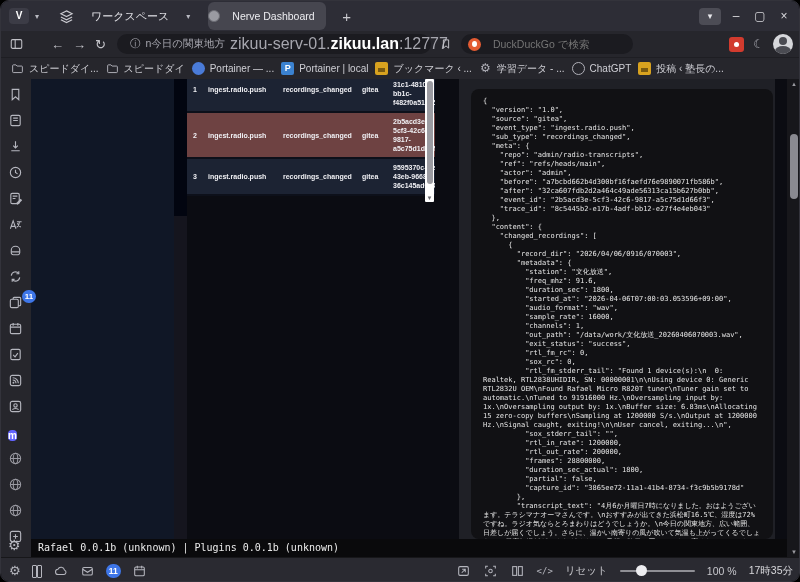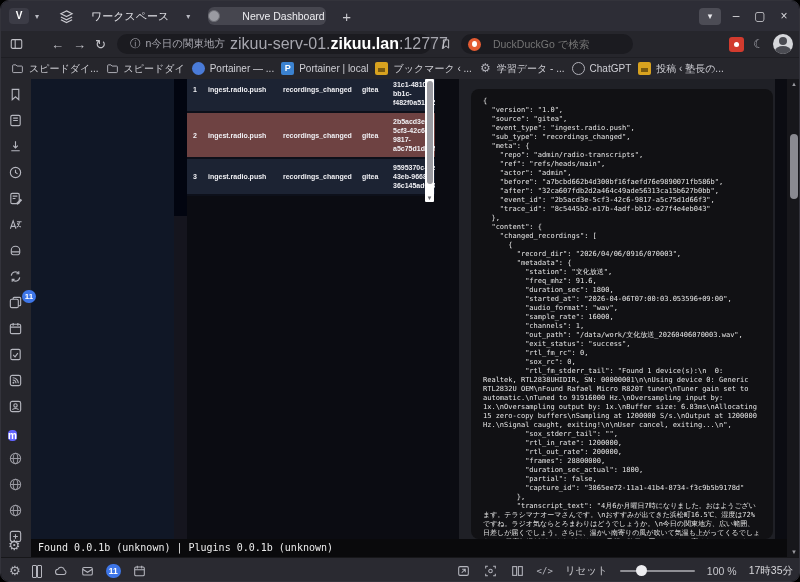--- a/index.html
+++ b/index.html
@@ -4,21 +4,21 @@
 <style>
   * { box-sizing: border-box; margin: 0; padding: 0; }
   html,body { width: 800px; height: 582px; background:#000; font-family:"Liberation Sans","DejaVu Sans",sans-serif; }
   .win { position:absolute; top:0; left:0; width:800px; height:582px; background:#0b0c12; border-radius:9px; overflow:hidden; border:1px solid #33333b; }
 
   
   .tabbar { position:absolute; top:0; left:0; width:800px; height:30px; background:#2d2d36; display:flex; align-items:center; padding:0 8px; gap:6px; }
   .vbox { width:20px; height:16px; background:#3c3c46; border-radius:4px; color:#fff; font-weight:bold; font-size:10px; text-align:center; line-height:16px; }
   .chev { color:#b9bac2; font-size:8px; }
   .wsgroup { display:flex; align-items:center; gap:17px; margin-left:14px; color:#e3e3e8; font-size:11px; }
-  .tab { margin-left:12px; width:118px; height:18px; background:#46464f; border-radius:6px; display:flex; align-items:center; gap:22px; padding:0 0; }
+  .tab { margin-left:12px; width:118px; height:28px; background:#46464f; border-radius:6px; display:flex; align-items:center; gap:12px; padding:0 0; }
   .favicon { width:12px; height:12px; border-radius:50%; background:#9a9ba2; border:1px solid #6c6d74; flex:none; }
   .tabtitle { color:#ececf0; font-size:10.5px; white-space:nowrap; overflow:hidden; }
   .newtab { color:#c8c8ce; font-size:15px; margin-left:10px; }
   .tb-spacer { flex:1; }
   .chevbox { width:22px; height:17px; background:#4c4c55; border-radius:4px; color:#e8e8ec; font-size:9px; text-align:center; line-height:16px; }
   .winbtn { color:#d8d8dc; font-size:12px; width:18px; text-align:center; }
 
   
   .addrbar { position:absolute; top:30px; left:0; width:800px; height:26px; background:#26262c; display:flex; align-items:center; padding:0 8px; gap:9px; }
   .aico { color:#c2c2c8; font-size:13px; line-height:1; }
@@ -390,21 +390,21 @@
     </div>
   </div>
 
   <div class="pscroll">
     <div class="psarrow" style="top:2px">▲</div>
     <div class="psthumb"></div>
     <div class="psarrow" style="bottom:2px">▼</div>
   </div>
 
   <div class="pfooter">
-    <span>Found 0.0.1b (unknown) | Plugins 0.0.1b (unknown)</span>
+    <span>Rafael 0.0.1b (unknown) | Plugins 0.0.1b (unknown)</span>
   </div>
 
   <div class="statusbar">
     <span class="sb-l">
       <span class="sgear">⚙</span>
       <span class="pause"></span>
       <svg width="16" height="14" viewBox="0 0 16 16" fill="none" stroke="#b5b6be" stroke-width="1.2">
           <path d="M5 12a3 3 0 01-.5-6A4 4 0 0112 7a2.6 2.6 0 01-.5 5z"></path>
         </svg>
       <svg width="15" height="14" viewBox="0 0 16 16" fill="none" stroke="#b5b6be" stroke-width="1.2">

